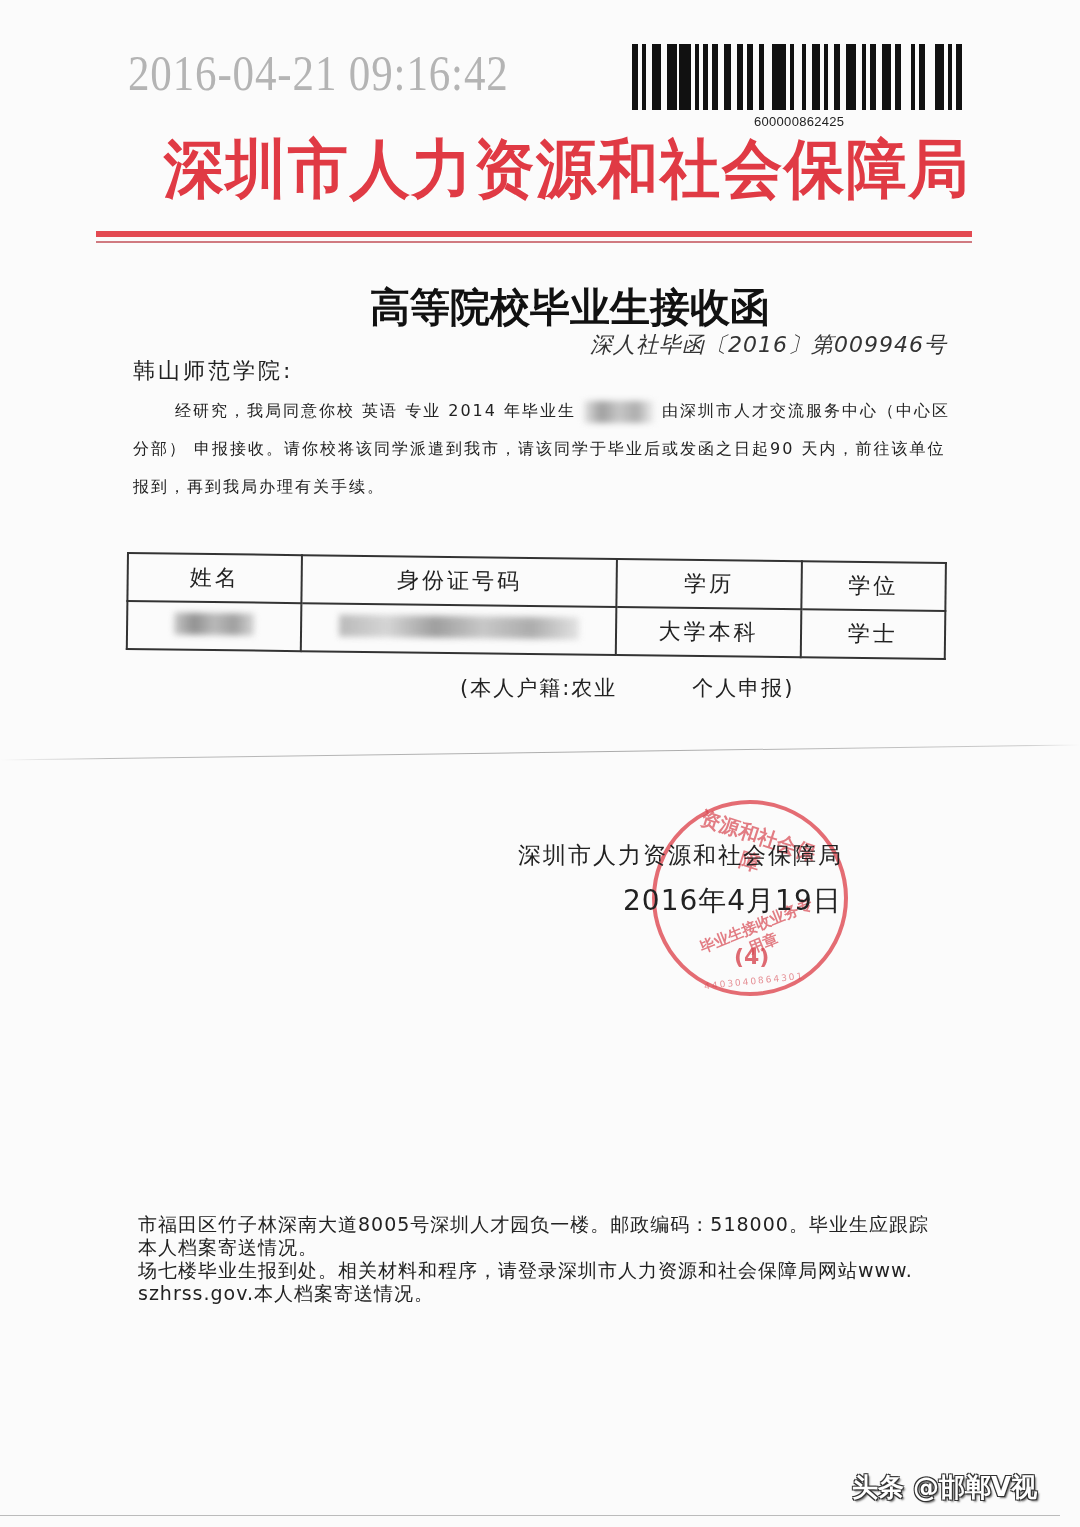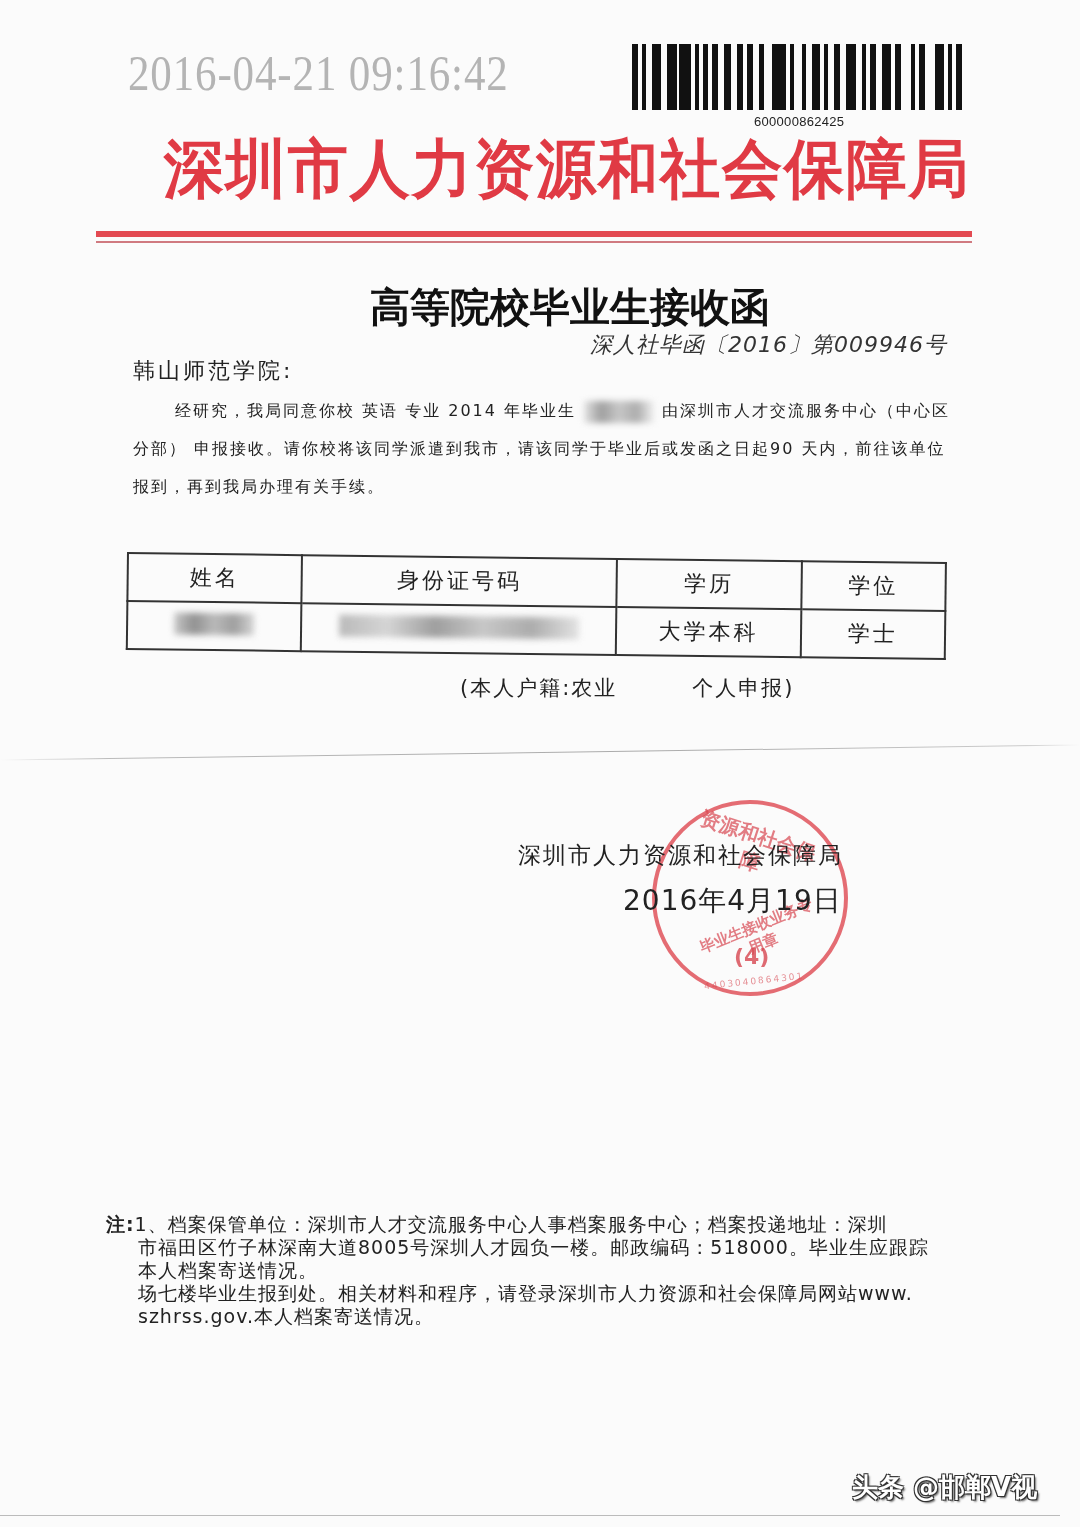--- a/index.html
+++ b/index.html
@@ -146,21 +146,20 @@
     <div class="seal-text-top">资源和社会保障</div>
     <div class="seal-text-bot">毕业生接收业务专用章</div>
     <div class="seal-num">(4)</div>
     <div class="seal-code">4403040864301</div>
   </div>
 </div>
 <div class="abs sign-org">深圳市人力资源和社会保障局</div>
 <div class="abs sign-date">2016年4月19日</div>
 
 <div class="abs notes">
-  <div class="line"><span class="label">注:</span><span>1、档案保管单位：深圳市人才交流服务中心人事档案服务中心；档案投递地址：深圳</span></div>
   <div class="line indent">市福田区竹子林深南大道8005号深圳人才园负一楼。邮政编码：518000。毕业生应跟踪</div>
   <div class="line indent">本人档案寄送情况。</div>
   <div class="line indent">场七楼毕业生报到处。相关材料和程序，请登录深圳市人力资源和社会保障局网站www.</div>
   <div class="line indent">szhrss.gov.本人档案寄送情况。</div>
 </div>
 
 <div class="abs watermark">头条 @邯郸V视</div>
 <div class="abs bottom-edge"></div>
 
 </body></html>

